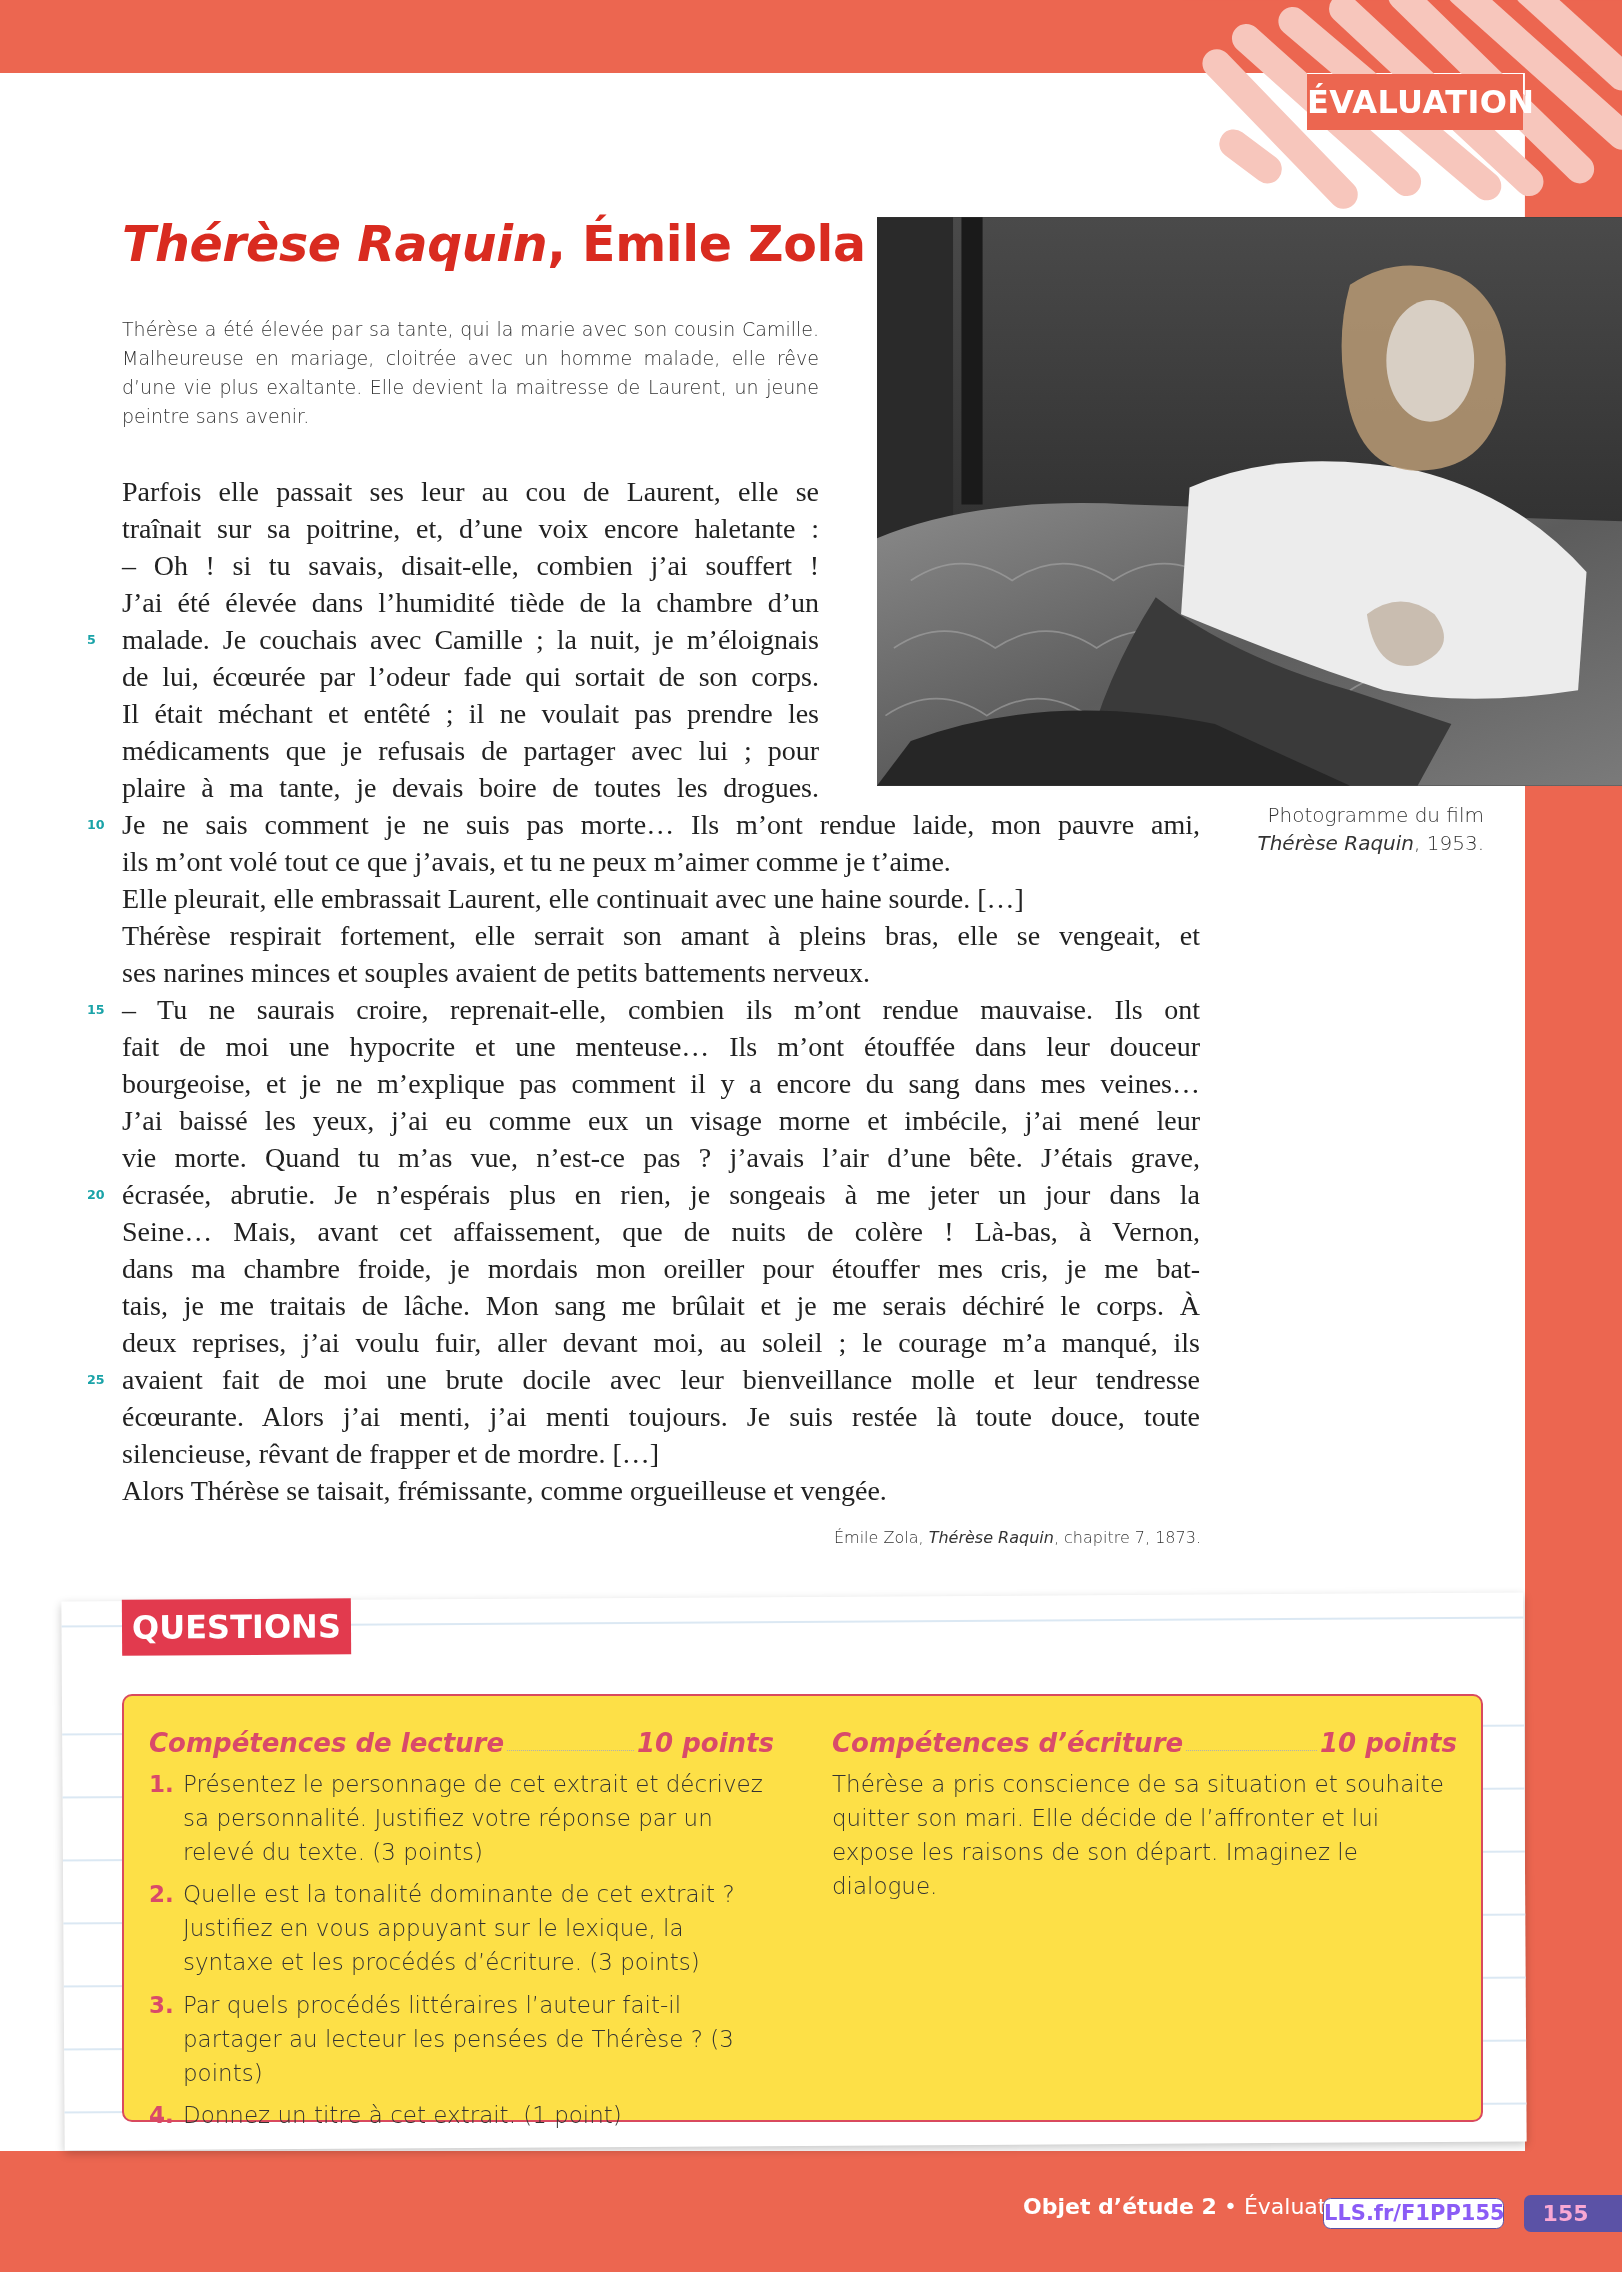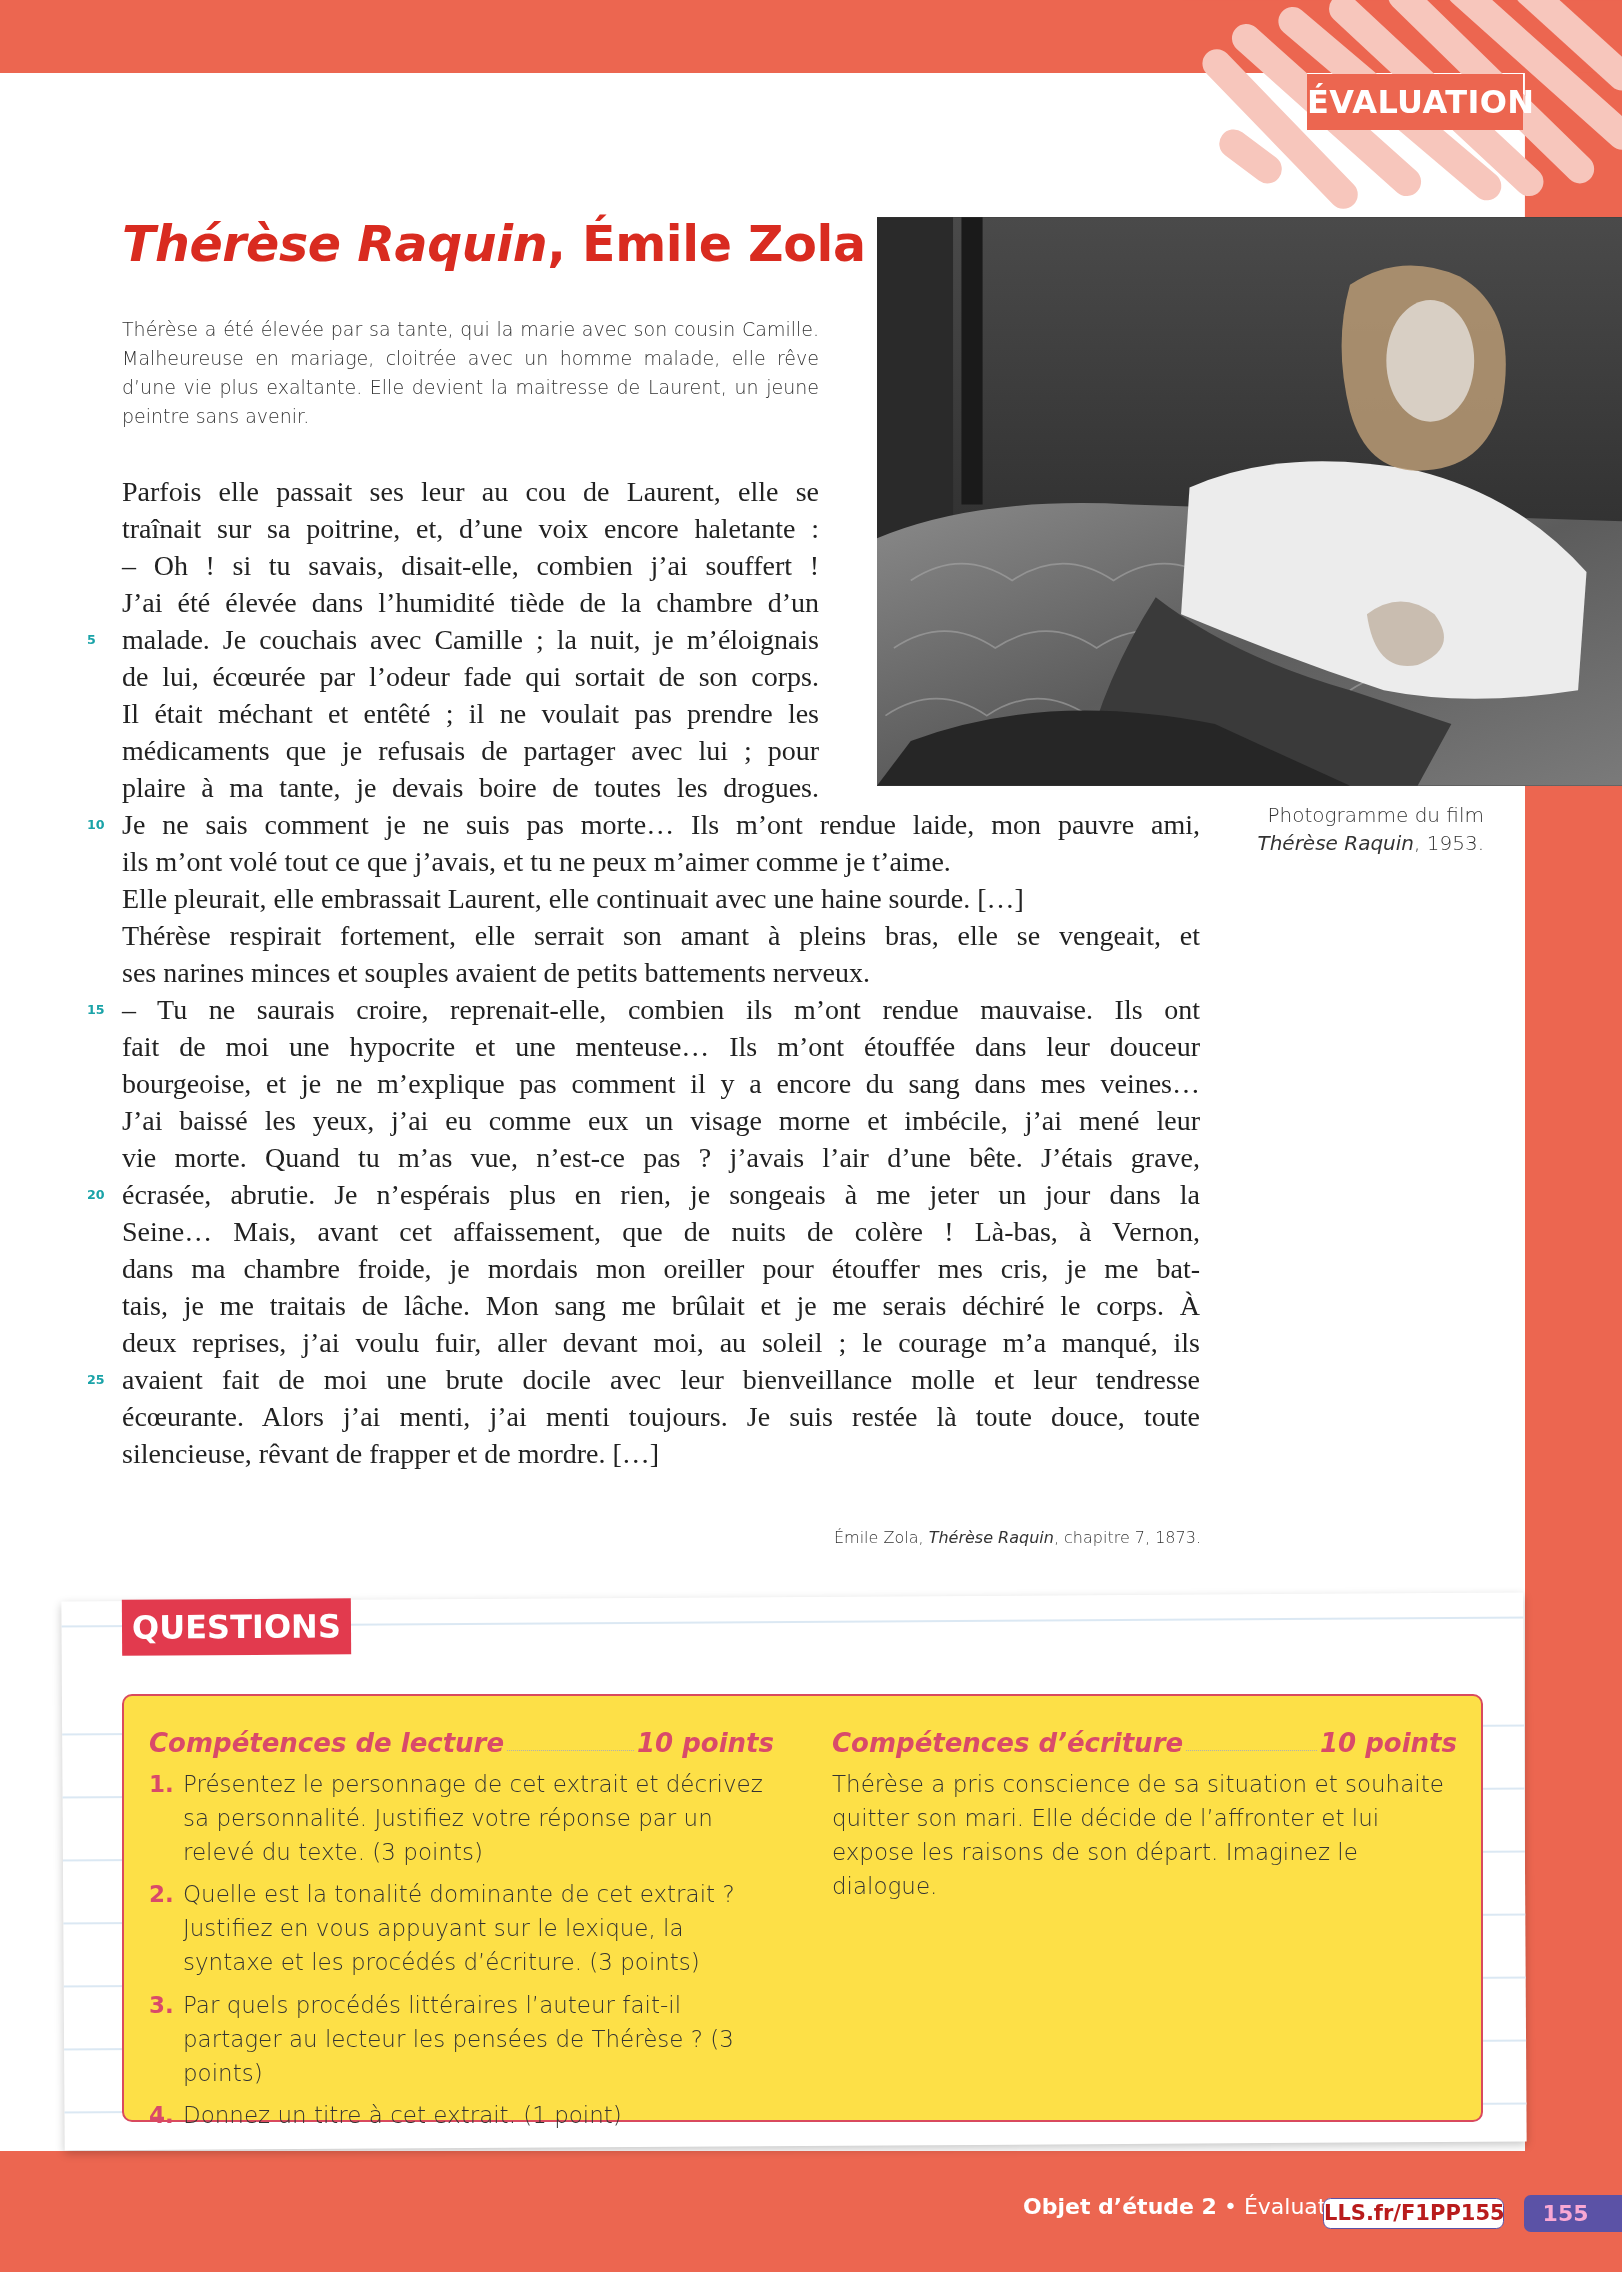--- a/index.html
+++ b/index.html
@@ -108,21 +108,21 @@
   .q-para { margin-top: 8.5px; font-family: "DejaVu Sans", sans-serif; font-weight: 300; font-size: 23px; line-height: 34px; color: #333; }
 
   .footer-label {
     position: absolute; left: 1023px; top: 2194px; font-size: 22px; color: #fff;
     font-family: "DejaVu Sans", sans-serif; white-space: nowrap;
   }
   .footer-label b { font-weight: bold; }
   .footer-link {
     position: absolute; left: 1323px; top: 2198px; width: 179px; height: 29px;
     border: 1.7px solid #5b52a6; border-radius: 7.6px; background: #fff;
-    color: #b91c1c; font-weight: bold; font-size: 21px; line-height: 29px;
+    color: #8b5cf6; font-weight: bold; font-size: 21px; line-height: 29px;
     text-align: center; font-family: "DejaVu Sans", sans-serif; text-decoration: none;
   }
   .page-num {
     position: absolute; left: 1524px; top: 2195px; width: 99px; height: 37px;
     background: #5b52a6; border-radius: 6.8px 0 0 6.8px; color: #f9a8d4; font-weight: bold;
     font-size: 22px; line-height: 37px; padding-left: 18.6px; box-sizing: border-box;
     font-family: "DejaVu Sans", sans-serif;
   }
 </style>
 </head>
@@ -212,20 +212,21 @@
     <div class="pline wide"><span class="lnum"></span><span>J’ai baissé les yeux, j’ai eu comme eux un visage morne et imbécile, j’ai mené leur</span></div>
     <div class="pline wide"><span class="lnum"></span><span>vie morte. Quand tu m’as vue, n’est-ce pas ? j’avais l’air d’une bête. J’étais grave,</span></div>
     <div class="pline wide"><span class="lnum">20</span><span>écrasée, abrutie. Je n’espérais plus en rien, je songeais à me jeter un jour dans la</span></div>
     <div class="pline wide"><span class="lnum"></span><span>Seine… Mais, avant cet affaissement, que de nuits de colère ! Là-bas, à Vernon,</span></div>
     <div class="pline wide"><span class="lnum"></span><span>dans ma chambre froide, je mordais mon oreiller pour étouffer mes cris, je me bat-</span></div>
     <div class="pline wide"><span class="lnum"></span><span>tais, je me traitais de lâche. Mon sang me brûlait et je me serais déchiré le corps. À</span></div>
     <div class="pline wide"><span class="lnum"></span><span>deux reprises, j’ai voulu fuir, aller devant moi, au soleil ; le courage m’a manqué, ils</span></div>
     <div class="pline wide"><span class="lnum">25</span><span>avaient fait de moi une brute docile avec leur bienveillance molle et leur tendresse</span></div>
     <div class="pline wide"><span class="lnum"></span><span>écœurante. Alors j’ai menti, j’ai menti toujours. Je suis restée là toute douce, toute</span></div>
     <div class="pline wide last"><span class="lnum"></span><span>silencieuse, rêvant de frapper et de mordre. […]</span></div>
+    <div class="pline wide last"><span class="lnum"></span><span>Alors Thérèse se taisait, frémissante, comme orgueilleuse et vengée.</span></div>
   </div>
 
 <div class="source">
   <span>Émile Zola, </span><em>Thérèse Raquin</em><span>, chapitre 7, 1873.</span>
 </div>
 
 <div class="qpaper"></div>
 <div class="q-tag">QUESTIONS</div>
 
 <div class="q-box">

